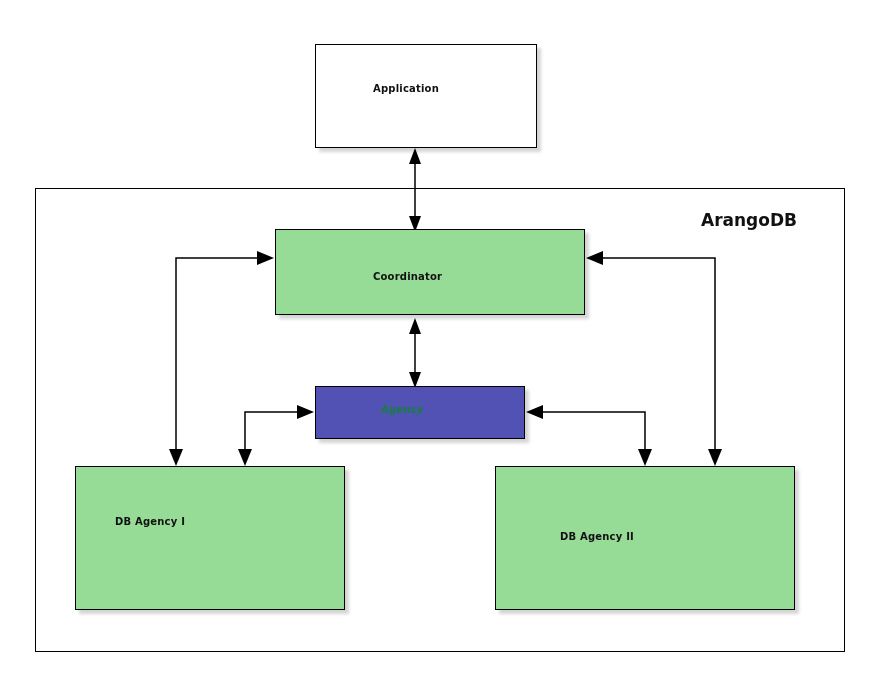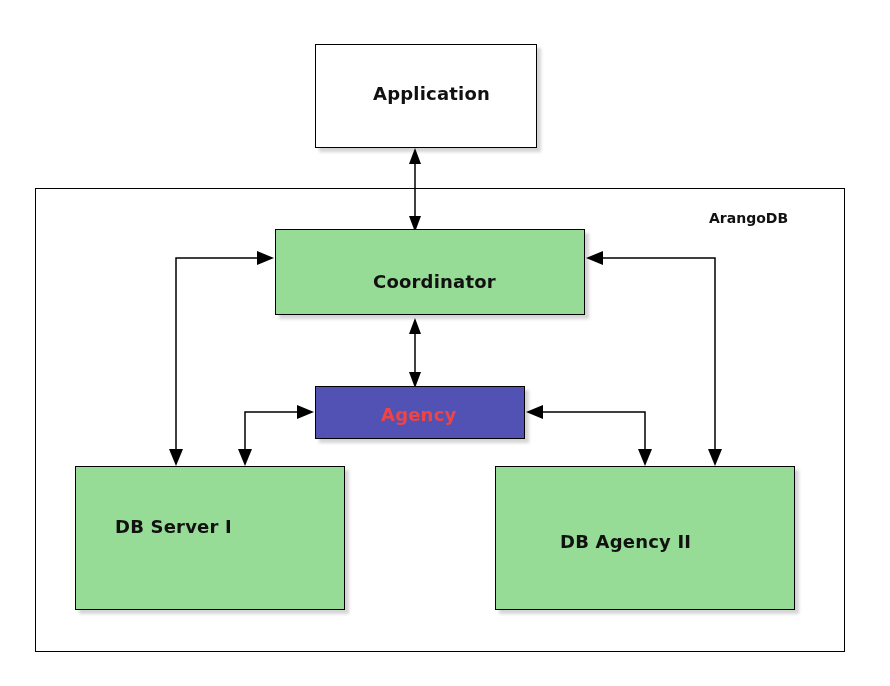--- a/index.html
+++ b/index.html
@@ -28,41 +28,41 @@
   .node {
     position: absolute;
     box-sizing: border-box;
     border: 1.6px solid #000000;
     box-shadow: 4px 4px 3px rgba(0,0,0,0.17);
   }
   .node-label {
     position: absolute;
     white-space: nowrap;
     font-weight: bold;
-    font-size: 18px;
+    font-size: 10px;
     letter-spacing: 0.2px;
     color: #111111;
     pointer-events: none;
   }
   .node-label.light {
-    color: #ef4444;
+    color: #15803d;
+    font-style: italic;
   }
   .container-box {
     position: absolute;
     box-sizing: border-box;
     border: 1.6px solid #000000;
     background: transparent;
   }
   .container-label {
     position: absolute;
     white-space: nowrap;
     font-weight: bold;
-    font-size: 14px;
+    font-size: 17px;
     color: #111111;
-    margin-left: 8px;
   }
   .edge-path {
     fill: none;
     stroke: #000000;
     stroke-width: 1.5px;
   }
   .edge-head {
     fill: #000000;
     stroke: none;
   }
@@ -119,18 +119,18 @@
   <div class="node" style="left:315px; top:44px; width:222px; height:104px; background:#ffffff;"></div>
   <div class="node-label" style="left:373px; top:83px;">Application</div>
 
   <div class="node" style="left:275px; top:229px; width:310px; height:86px; background:#96db96;"></div>
   <div class="node-label" style="left:373px; top:251px;margin-top:20px;">Coordinator</div>
 
   <div class="node" style="left:315px; top:386px; width:210px; height:53px; background:#5252b4;"></div>
   <div class="node-label light" style="left:381px; top:404px;">Agency</div>
 
   <div class="node" style="left:75px; top:466px; width:270px; height:144px; background:#96db96;"></div>
-  <div class="node-label" style="left:115px; top:516px;">DB Server I</div>
+  <div class="node-label" style="left:115px; top:516px;">DB Agency I</div>
 
   <div class="node" style="left:495px; top:466px; width:300px; height:144px; background:#96db96;"></div>
   <div class="node-label" style="left:560px; top:531px;">DB Agency II</div>
 
 </div>
 
 </body></html>

